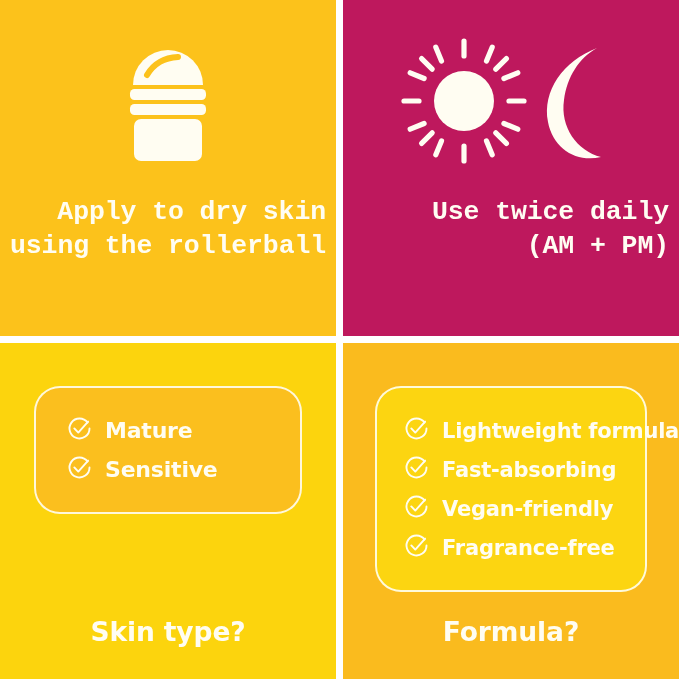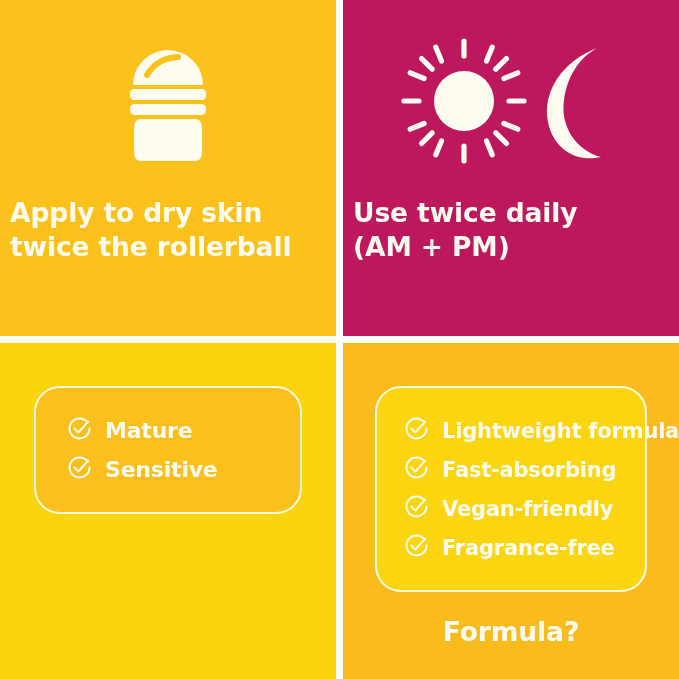--- a/index.html
+++ b/index.html
@@ -39,27 +39,28 @@
     display:flex;
     align-items:center;
     justify-content:center;
     padding-top:6px;
   }
   .icon-wrap svg{ display:block; overflow:visible; }
 
   
   .caption{
     width:100%;
-    text-align:left;
+    text-align:right;
     color:#FFFDF2;
     font-size:26.5px;
     line-height:1.28;
     font-weight:700;
     letter-spacing:-0.1px;
     padding:0 10px;
+    font-family:Liberation Mono, monospace;
   }
   .caption .line{ display:block; white-space:nowrap; }
 
   
   .panel{
     margin-top:43px;
     width:268px;
     border-radius:26px;
     border:2.2px solid rgba(255,253,235,0.92);
     padding:23px 16px 23px 31px;
@@ -113,21 +114,21 @@
 
         <rect x="5" y="50" width="76" height="11" rx="4.5" fill="#FFFDF2"></rect>
 
         <rect x="5" y="65" width="76" height="11" rx="4.5" fill="#FFFDF2"></rect>
 
         <rect x="9" y="80" width="68" height="42" rx="7" fill="#FFFDF2"></rect>
       </svg>
     </div>
     <div class="caption">
       <span class="line">Apply to dry skin</span>
-      <span class="line">twice the rollerball</span>
+      <span class="line">using the rollerball</span>
     </div>
   </div>
 
   <div class="cell cell-daily">
     <div class="icon-wrap">
       <svg width="220" height="124" viewBox="0 0 220 124" fill="none" aria-hidden="true">
 
         <g>
           <circle cx="63" cy="62" r="30" fill="#FFFDF2"></circle>
           <g stroke="#FFFDF2" stroke-width="5.2" stroke-linecap="round">
@@ -181,20 +182,21 @@
           <svg width="25" height="25" viewBox="0 0 25 25" fill="none" aria-hidden="true">
             <path d="M20.6 6.6 A10 10 0 1 0 22.5 12.5" stroke="#FFFDF2" stroke-width="1.9" fill="none" stroke-linecap="round"></path>
             <path d="M7.3 12.4 L11.3 16.6 L21.1 5.6" stroke="#FFFDF2" stroke-width="1.9" fill="none" stroke-linecap="round" stroke-linejoin="round"></path>
           </svg>
         </span>
         <span class="check-label">Sensitive</span>
       </div>
 
 
     </div>
+    <div class="panel-caption">Skin type?</div>
   </div>
 
   <div class="cell cell-formula">
     <div class="panel panel-formula">
 
       <div class="check-row">
         <span class="check-icon">
           <svg width="25" height="25" viewBox="0 0 25 25" fill="none" aria-hidden="true">
             <path d="M20.6 6.6 A10 10 0 1 0 22.5 12.5" stroke="#FFFDF2" stroke-width="1.9" fill="none" stroke-linecap="round"></path>
             <path d="M7.3 12.4 L11.3 16.6 L21.1 5.6" stroke="#FFFDF2" stroke-width="1.9" fill="none" stroke-linecap="round" stroke-linejoin="round"></path>

